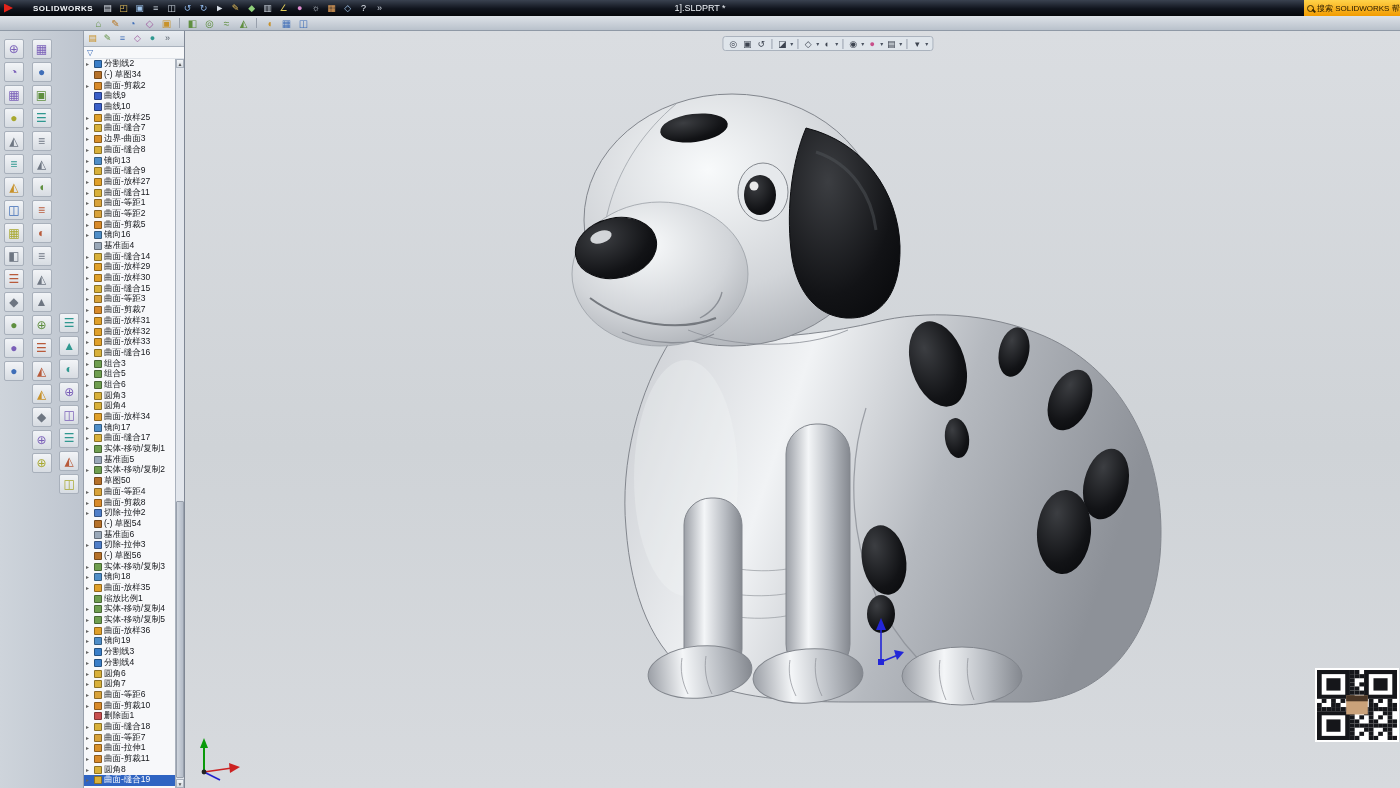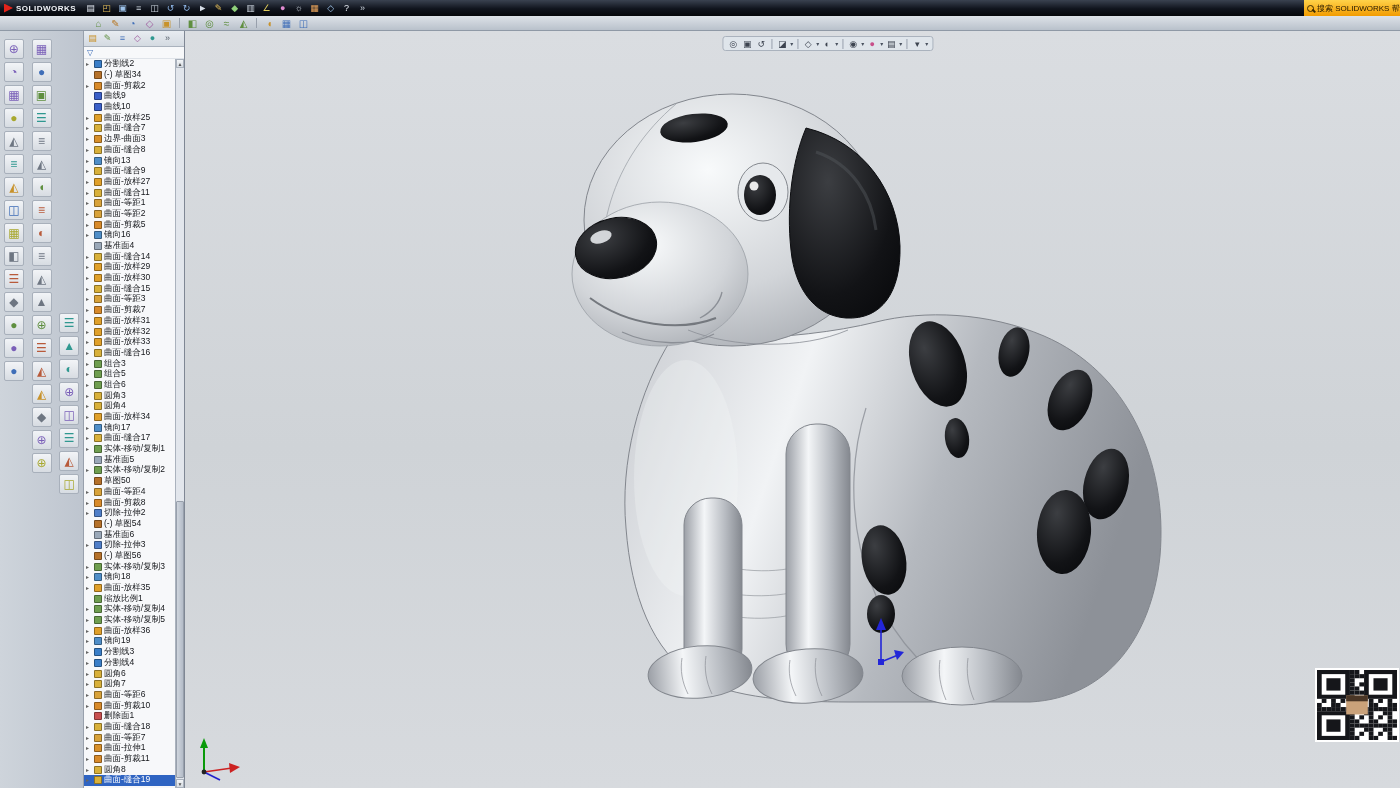--- a/index.html
+++ b/index.html
@@ -1,21 +1,21 @@
 <!DOCTYPE html>
 <html><head>
 <meta charset="utf-8">
 <style>
 *{margin:0;padding:0;box-sizing:border-box}
 html,body{width:1400px;height:788px;overflow:hidden;font-family:"Liberation Sans","DejaVu Sans",sans-serif}
 #app{position:relative;width:1400px;height:788px;background:#d4d7db;overflow:hidden}
 
 
 .titlebar{position:absolute;top:0;left:0;right:0;height:16px;background:linear-gradient(#3a4250,#10141d 55%,#05070b);display:flex;align-items:center;z-index:40;color:#dfe5ee}
-.logo{display:flex;align-items:center;gap:3px;padding:0 8px 0 4px}
+.logo{display:flex;align-items:center;gap:20px;padding:0 8px 0 4px}
 .logo-mark{width:9px;height:9px;background:#e2231a;clip-path:polygon(0 0,100% 50%,0 100%);flex:none}
 .logo-text{font-size:8px;font-weight:bold;letter-spacing:.5px;color:#f2f5f9}
 .tb-icons{display:flex;gap:3px;align-items:center}
 .ico{width:13px;height:13px;font-size:9px;line-height:13px;text-align:center;display:inline-block;flex:none}
 .doc-title{position:absolute;left:0;right:0;text-align:center;font-size:9px;color:#eef2f7;pointer-events:none}
 .search-box{position:absolute;right:0;top:0;height:16px;width:96px;background:linear-gradient(#ffd24a,#f29b00);display:flex;align-items:center;gap:3px;padding:0 3px;color:#241800;font-size:8px;overflow:hidden;white-space:nowrap}
 .mag{width:7px;height:7px;border:1.5px solid #3a2a00;border-radius:50%;position:relative;flex:none}
 .mag::after{content:"";position:absolute;width:4px;height:1.5px;background:#3a2a00;transform:rotate(45deg);right:-3px;bottom:-1px}
 
 
@@ -76,20 +76,21 @@
         <span class="ico" style="color: rgb(143, 208, 122);">◆</span>
         <span class="ico" style="color: rgb(204, 212, 222);">▥</span>
         <span class="ico" style="color: rgb(224, 204, 90);">∠</span>
         <span class="ico" style="color: rgb(224, 138, 208);">●</span>
         <span class="ico" style="color: rgb(204, 212, 222);">☼</span>
         <span class="ico" style="color: rgb(232, 163, 90);">▦</span>
         <span class="ico" style="color: rgb(158, 195, 234);">◇</span>
         <span class="ico" style="color: rgb(230, 235, 242);">?</span>
         <span class="ico" style="color: rgb(204, 212, 222);">»</span>
       </div>
+    <div class="doc-title">1].SLDPRT *</div>
     <div class="search-box">
       <span class="mag"></span>
       <span class="search-text">搜索 SOLIDWORKS 帮助</span>
     </div>
   </div>
 
   <div class="toolbar2" id="toolbar2-icons">
       <span class="ico" style="color: rgb(95, 143, 63);">⌂</span>
       <span class="ico" style="color: rgb(184, 122, 42);">✎</span>
       <span class="ico" style="color: rgb(63, 110, 184);">◔</span>

